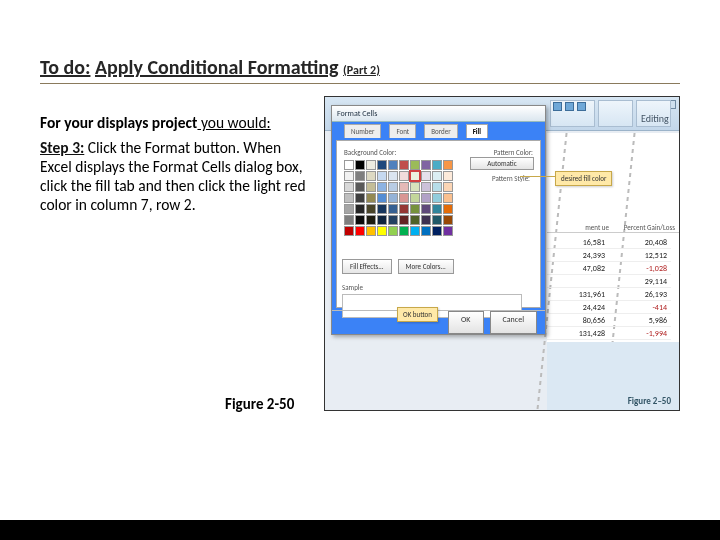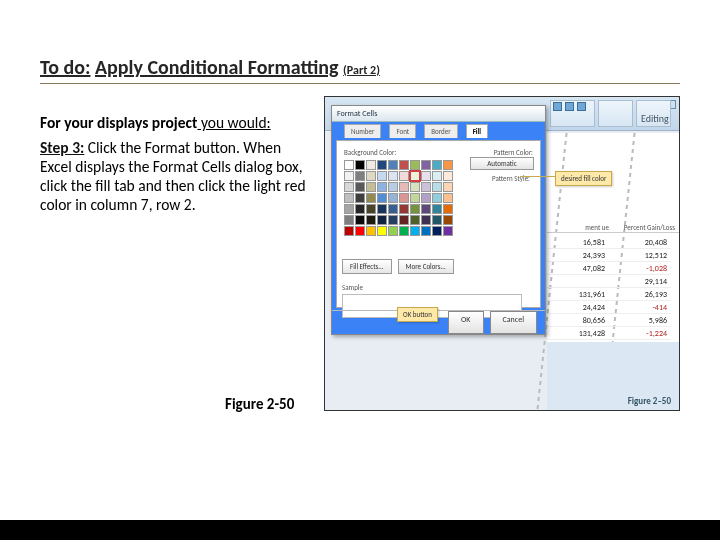--- a/index.html
+++ b/index.html
@@ -232,21 +232,21 @@
             <div class="row">
               <span>24,424</span>
               <span class="redcell">-414</span>
             </div>
             <div class="row">
               <span>80,656</span>
               <span>5,986</span>
             </div>
             <div class="row">
               <span>131,428</span>
-              <span class="redcell">-1,224</span>
+              <span class="redcell">-1,994</span>
             </div>
             <div class="row">
               <span></span>
               <span>16,595</span>
             </div>
           </div>
         <div class="totals">
           <span>$ 622,663.05</span>
           <span>$ 725,981.69</span>
         </div>

